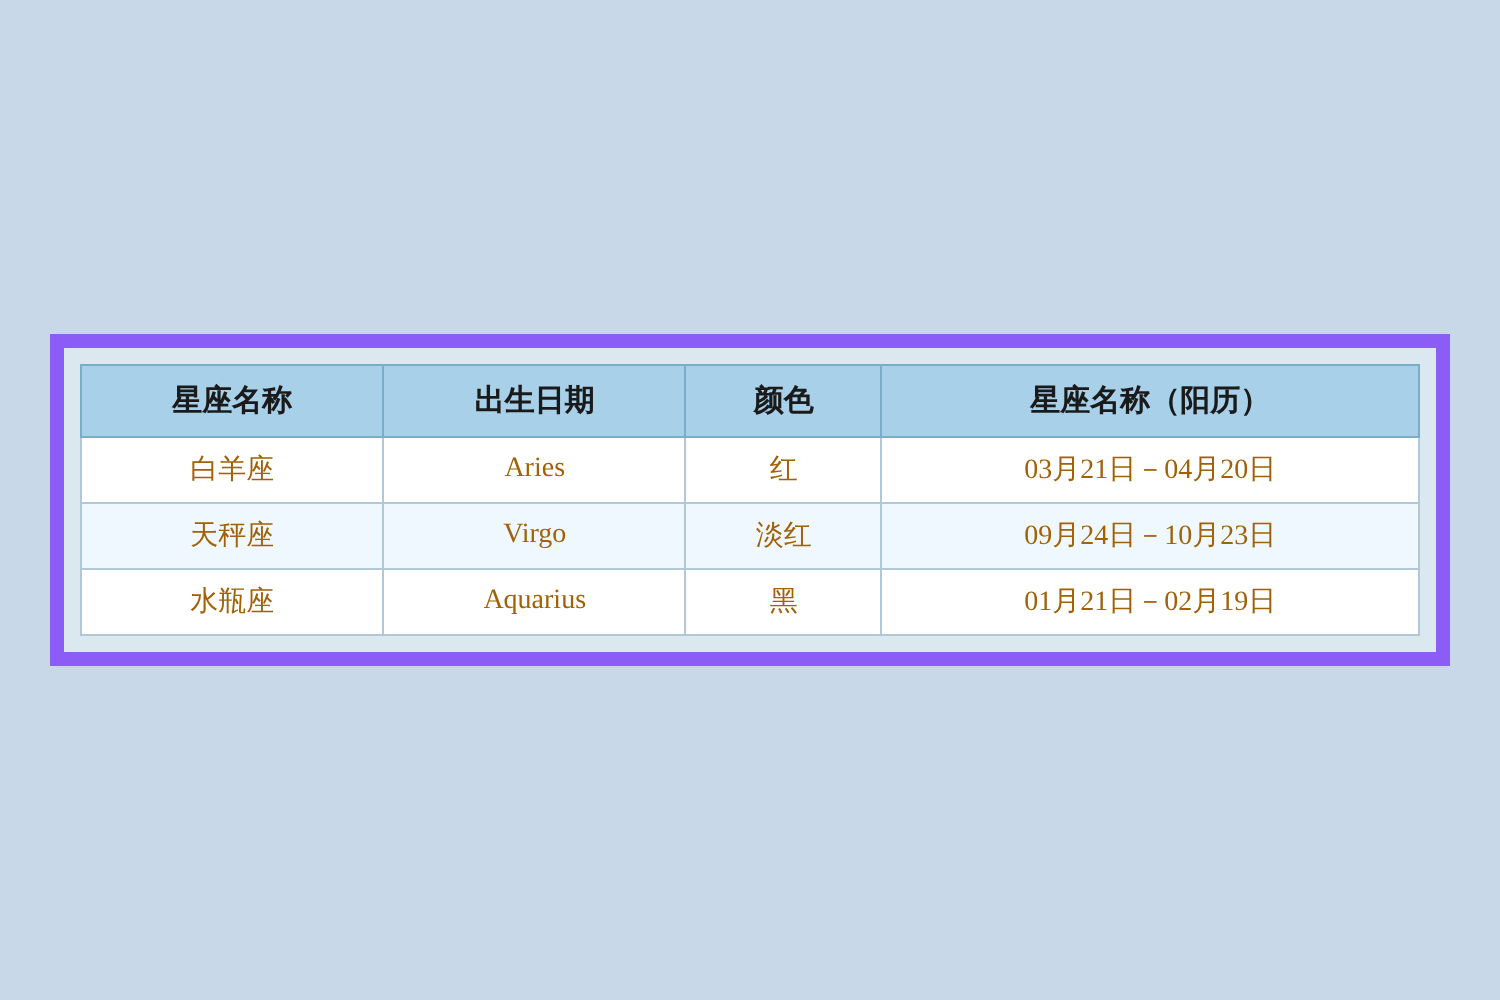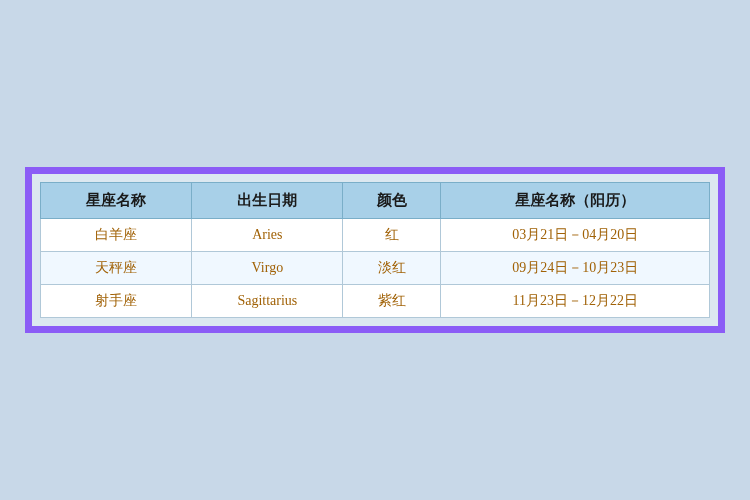--- a/index.html
+++ b/index.html
@@ -85,20 +85,20 @@
           <td>红</td>
           <td>03月21日－04月20日</td>
         </tr>
         <tr>
           <td>天秤座</td>
           <td>Virgo</td>
           <td>淡红</td>
           <td>09月24日－10月23日</td>
         </tr>
         <tr>
-          <td>射手座</td>
-          <td>Sagittarius</td>
-          <td>紫红</td>
-          <td>11月23日－12月22日</td>
+          <td>水瓶座</td>
+          <td>Aquarius</td>
+          <td>黑</td>
+          <td>01月21日－02月19日</td>
         </tr>
       </tbody>
   </table>
 </div>
 
 </body></html>

